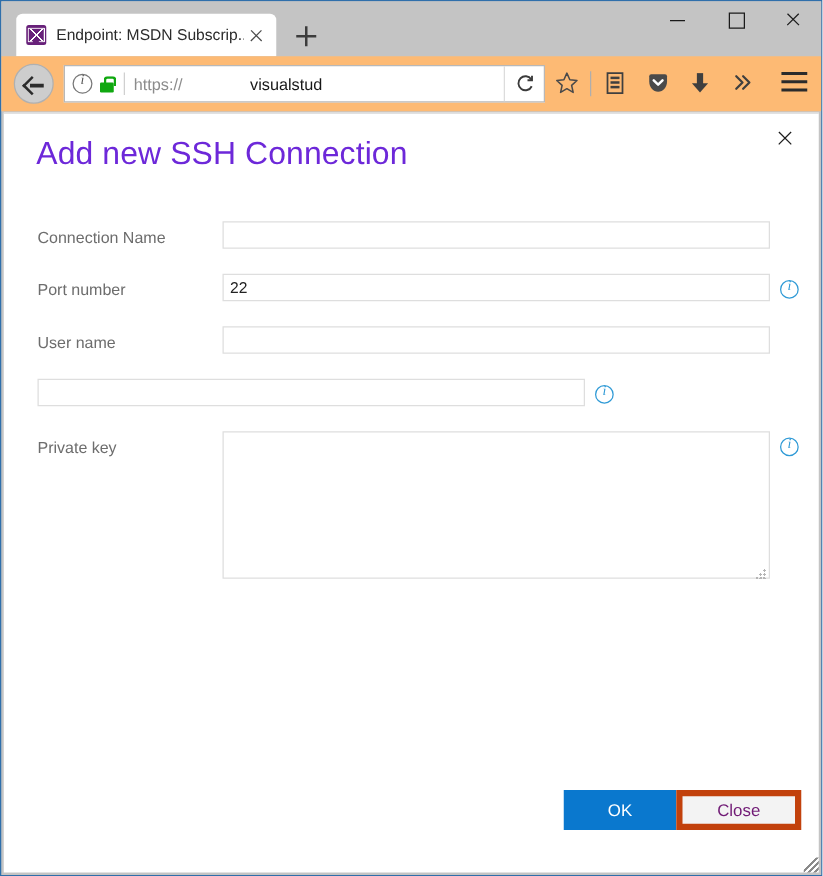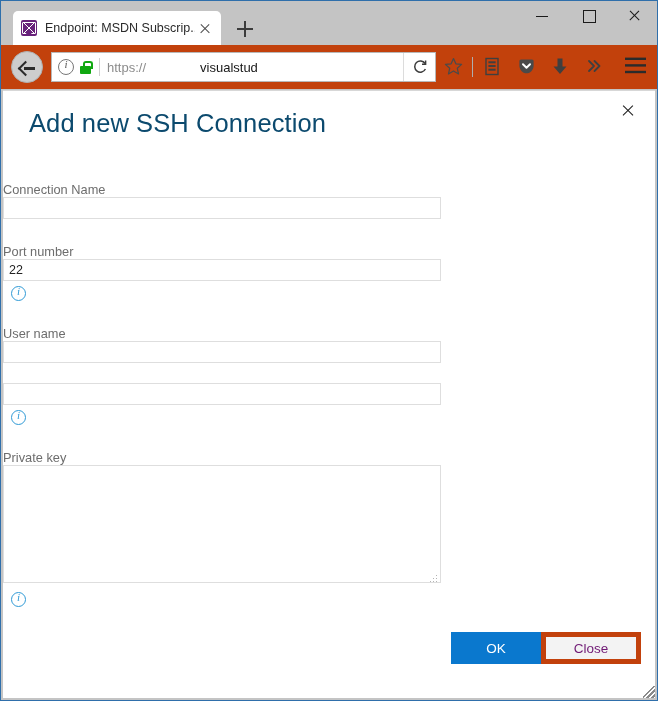--- a/index.html
+++ b/index.html
@@ -125,21 +125,21 @@
     content:"";
     position:absolute; left:17px; top:14.4px;
     width:13px; height:1.3px; background:#1a1a1a;
   }
   #wc-close::before { transform: rotate(45deg); }
   #wc-close::after  { transform: rotate(-45deg); }
 
   
   #navbar {
     height: 44px;
-    background: #c2410c;
+    background: #fdba74;
     display: flex;
     align-items: center;
     padding: 0 6px;
     position: relative;
   }
   #back-btn {
     width: 32px; height: 32px;
     border: 1px solid #b0b0b0;
     border-radius: 50%;
     background: #cdcdcd;
@@ -291,35 +291,35 @@
     width:14px; height:1.2px; background:#1c1c1c;
   }
   #dialog-close::before { transform: rotate(45deg); }
   #dialog-close::after  { transform: rotate(-45deg); }
 
   #dialog-title {
     position: absolute;
     left: 26px; top: 18px;
     font-size: 25.5px;
     font-weight: 300;
-    color: #0c4a6e;
+    color: #6d28d9;
     letter-spacing: 0.1px;
   }
 
   #form {
     position: absolute;
     left: 0; top: 86px;
     width: 652px;
   }
   .row {
     position: relative;
     display: flex;
     align-items: flex-start;
     margin-bottom: 20px;
-    flex-direction: column;
+    padding-left: 27px;
   }
   .row-label {
     width: 148px;
     font-size: 12.8px;
     color: #6d6d6d;
     padding-top: 5px;
     flex: 0 0 auto;
   }
   .txt {
     width: 438px;

